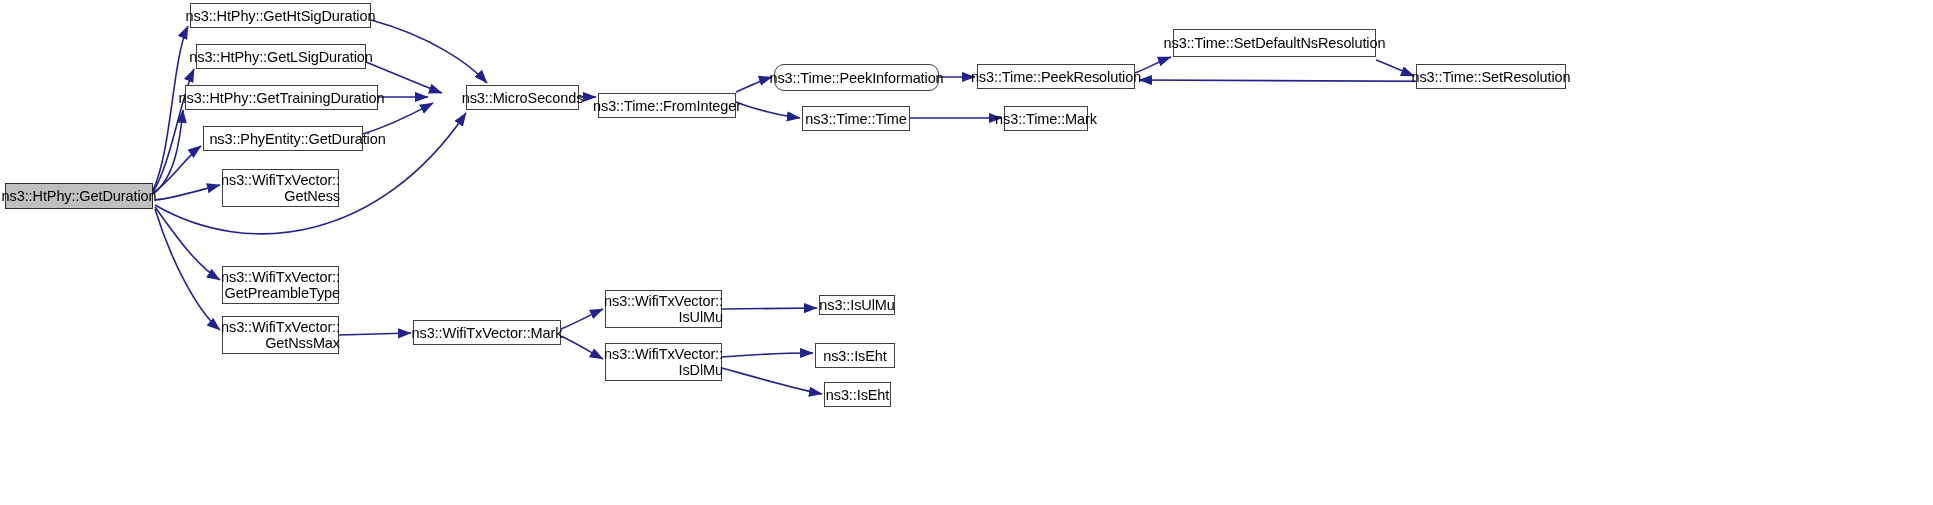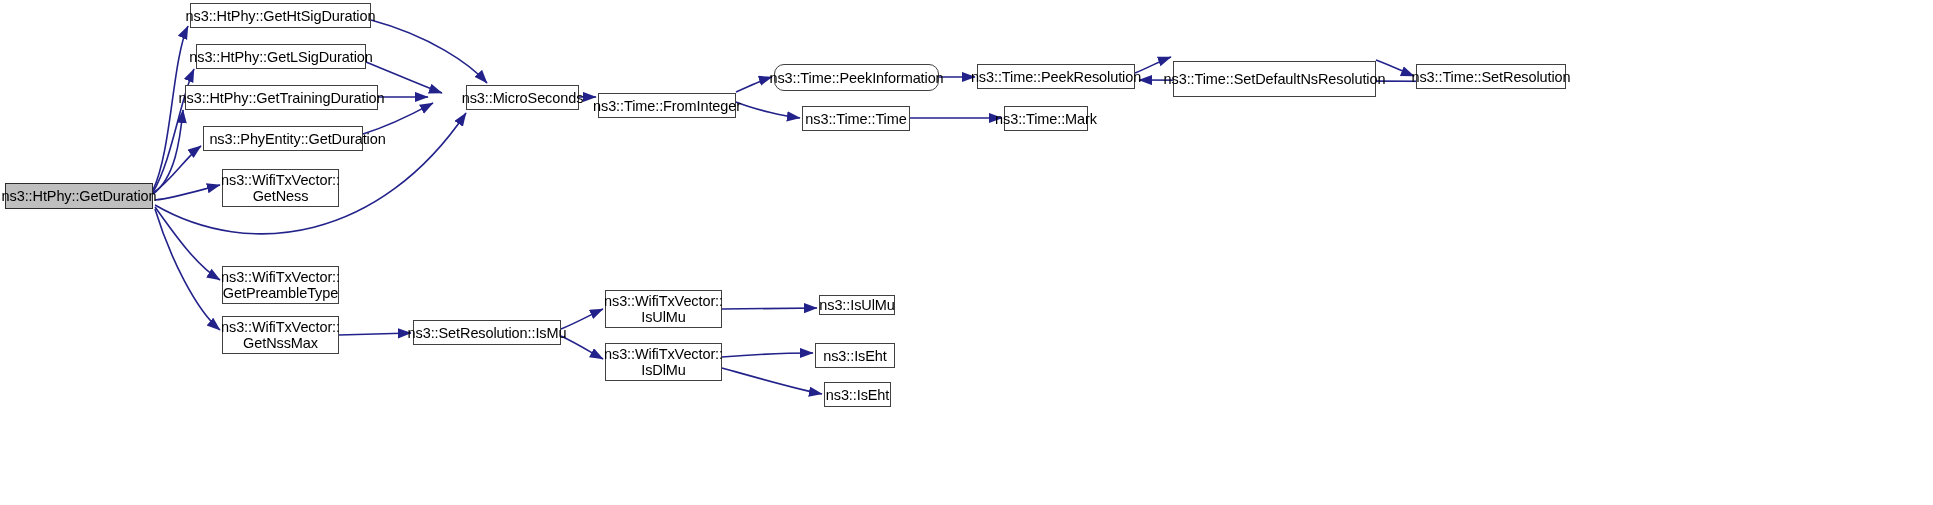--- a/index.html
+++ b/index.html
@@ -30,21 +30,21 @@
     position: absolute;
     box-sizing: border-box;
     border: 1.2px solid #404040;
     background: #ffffff;
     color: #000000;
     font-size: 14.5px;
     line-height: 16px;
     display: flex;
     align-items: center;
     justify-content: center;
-    text-align: center;
+    text-align: right;
     white-space: pre-line;
     letter-spacing: -0.1px;
     z-index: 5;
   }
   .node.root {
     background: #bfbfbf;
     border-color: #2b2b2b;
   }
   .node span {
     display: block;
@@ -103,23 +103,23 @@
       <div class="node" style="left: 222px; top: 266px; width: 117px; height: 38px;"><span>ns3::WifiTxVector::
 GetPreambleType</span></div>
       <div class="node" style="left: 222px; top: 316px; width: 117px; height: 38px;"><span>ns3::WifiTxVector::
 GetNssMax</span></div>
       <div class="node" style="left: 430px; top: 85px; width: 113px; height: 25px; margin-left: 36px;"><span>ns3::MicroSeconds</span></div>
       <div class="node" style="left: 598px; top: 93px; width: 138px; height: 25px;"><span>ns3::Time::FromInteger</span></div>
       <div class="node" style="left: 774px; top: 64px; width: 165px; height: 27px; border-radius: 10px;"><span>ns3::Time::PeekInformation</span></div>
       <div class="node" style="left: 802px; top: 106px; width: 108px; height: 25px;"><span>ns3::Time::Time</span></div>
       <div class="node" style="left: 977px; top: 64px; width: 158px; height: 25px;"><span>ns3::Time::PeekResolution</span></div>
       <div class="node" style="left: 1004px; top: 106px; width: 84px; height: 25px;"><span>ns3::Time::Mark</span></div>
-      <div class="node" style="left: 1173px; top: 61px; width: 203px; height: 36px;"><span>ns3::Time::SetDefaultNsResolution</span></div>
+      <div class="node" style="left: 1173px; top: 29px; width: 203px; height: 28px;"><span>ns3::Time::SetDefaultNsResolution</span></div>
       <div class="node" style="left: 1416px; top: 64px; width: 150px; height: 25px;"><span>ns3::Time::SetResolution</span></div>
-      <div class="node" style="left: 413px; top: 320px; width: 148px; height: 25px;"><span>ns3::SetResolution::IsMu</span></div>
+      <div class="node" style="left: 413px; top: 320px; width: 148px; height: 25px;"><span>ns3::WifiTxVector::Mark</span></div>
       <div class="node" style="left: 605px; top: 290px; width: 117px; height: 38px;"><span>ns3::WifiTxVector::
 IsUlMu</span></div>
       <div class="node" style="left: 605px; top: 343px; width: 117px; height: 38px;"><span>ns3::WifiTxVector::
 IsDlMu</span></div>
       <div class="node" style="left: 819px; top: 295px; width: 76px; height: 20px;"><span>ns3::IsUlMu</span></div>
       <div class="node" style="left: 815px; top: 343px; width: 80px; height: 25px;"><span>ns3::IsEht</span></div>
       <div class="node" style="left: 824px; top: 382px; width: 67px; height: 25px;"><span>ns3::IsEht</span></div>
     </div>
 
 </div>

